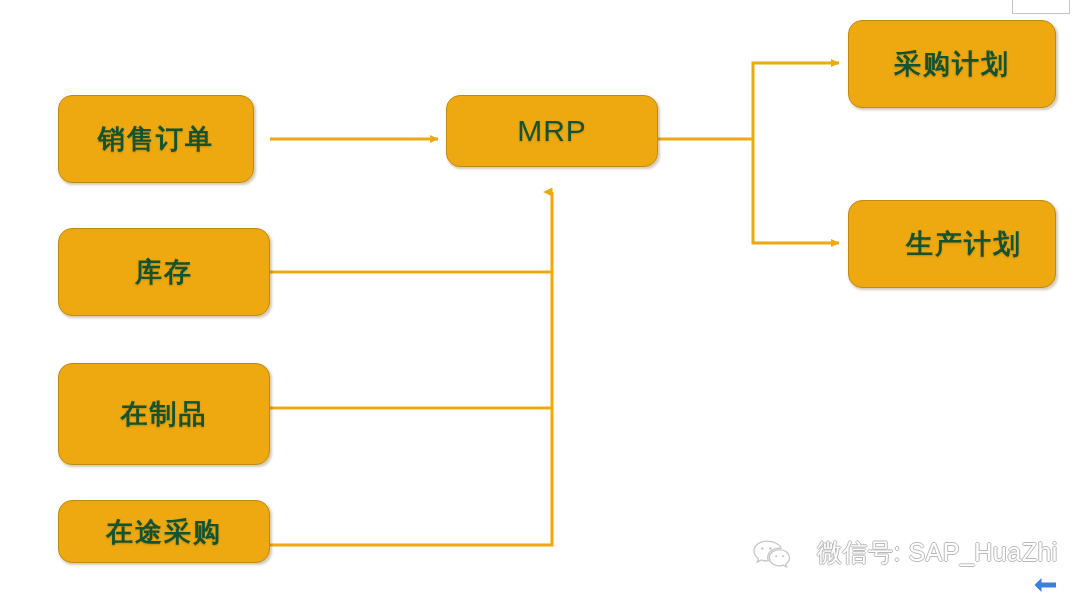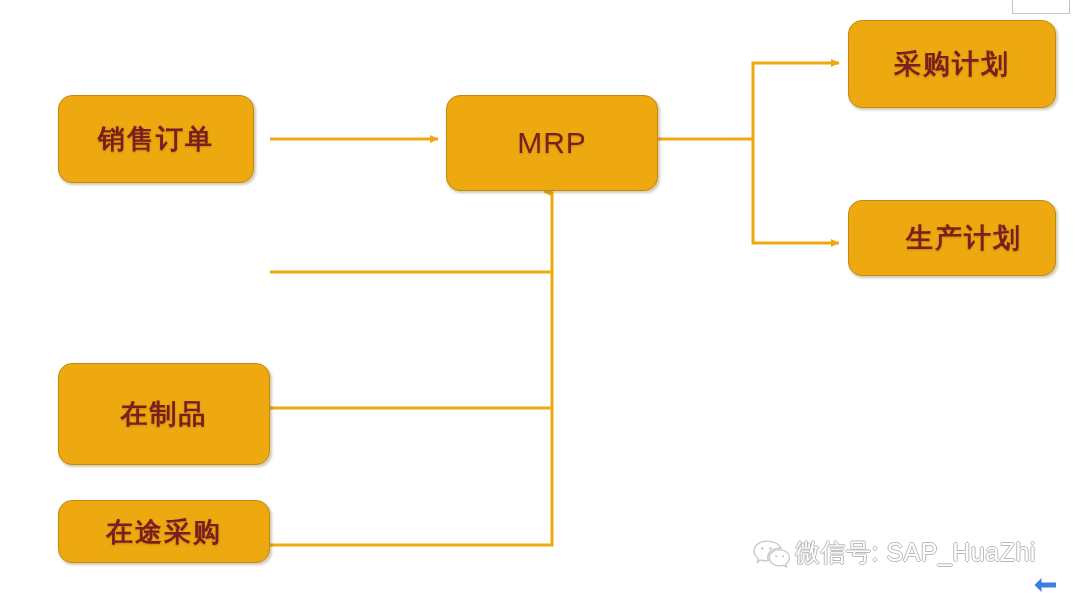--- a/index.html
+++ b/index.html
@@ -35,51 +35,51 @@
     box-sizing: border-box;
     border-radius: 14px;
     background: #eda90f;
     border: 1.5px solid #c08a12;
     box-shadow: 1.5px 2px 2.5px rgba(120, 95, 30, 0.33);
     display: flex;
     align-items: center;
     justify-content: center;
   }
   .node-label {
-    color: #7f1d1d;
+    color: #14532d;
     font-size: 27px;
     font-weight: 700;
     letter-spacing: 2px;
     text-shadow: 0 1px 2px rgba(140,100,20,0.45);
     white-space: nowrap;
     user-select: none;
   }
   .node-label.latin {
     font-weight: 400;
     letter-spacing: 1px;
     font-size: 30px;
   }
 
   
   #node-sales      { left: 58px;  top: 95px;  width: 196px; height: 88px; }
   #node-inventory  { left: 58px;  top: 228px; width: 212px; height: 88px; }
   #node-wip        { left: 58px;  top: 363px; width: 212px; height: 102px; }
   #node-intransit  { left: 58px;  top: 500px; width: 212px; height: 63px; }
-  #node-mrp        { left: 446px; top: 95px;  width: 212px; height: 96px; }
+  #node-mrp        { left: 446px; top: 95px;  width: 212px; height: 72px; }
   #node-purchase   { left: 848px; top: 20px;  width: 208px; height: 88px; }
-  #node-production { left: 848px; top: 200px; width: 208px; height: 76px; padding-left: 24px; }
+  #node-production { left: 848px; top: 200px; width: 208px; height: 88px; padding-left: 24px; }
 
   
   #watermark {
     position: absolute;
     left: 752px;
     top: 536px;
     display: flex;
     align-items: center;
-    gap: 3px;
+    gap: 25px;
     user-select: none;
   }
   #watermark-text {
     font-size: 25px;
     color: #ffffff;
     letter-spacing: 0.5px;
     white-space: nowrap;
     text-shadow:
       -1px 0 0 #b9b9b9,  1px 0 0 #b9b9b9,
        0 -1px 0 #b9b9b9, 0  1px 0 #b9b9b9;
@@ -128,20 +128,23 @@
 
     <path d="M658,139 L753,139" fill="none" stroke="#eda90f" stroke-width="3"></path>
     <path d="M753,139 L753,63 L839,63" fill="none" stroke="#eda90f" stroke-width="3" stroke-linejoin="miter" marker-end="url(#ah-right)"></path>
     <path d="M753,139 L753,243 L839,243" fill="none" stroke="#eda90f" stroke-width="3" stroke-linejoin="miter" marker-end="url(#ah-right)"></path>
   </svg>
 
   <div class="node" id="node-sales">
     <span class="node-label">销售订单</span>
   </div>
 
+  <div class="node" id="node-inventory">
+    <span class="node-label">库存</span>
+  </div>
 
   <div class="node" id="node-wip">
     <span class="node-label">在制品</span>
   </div>
 
   <div class="node" id="node-intransit">
     <span class="node-label">在途采购</span>
   </div>
 
   <div class="node" id="node-mrp">

